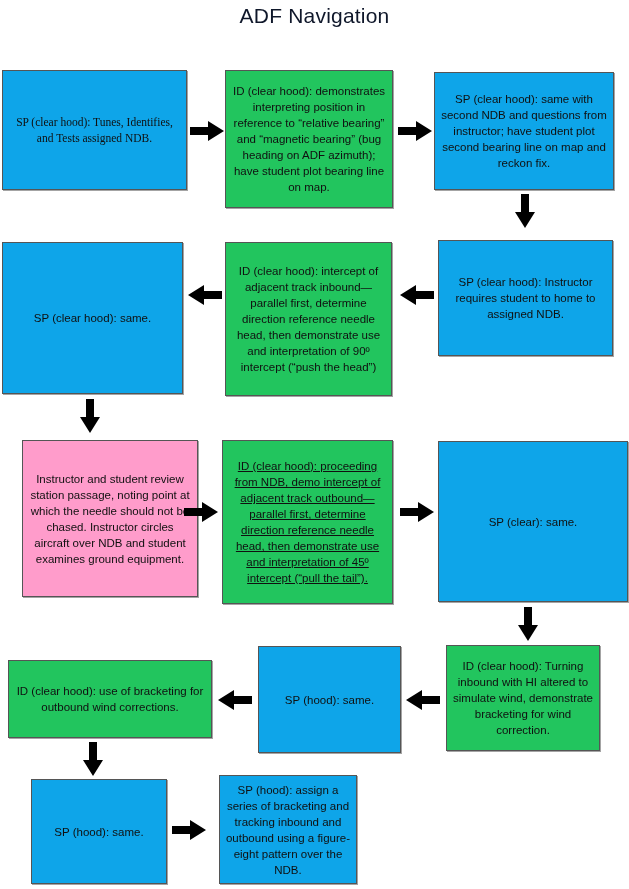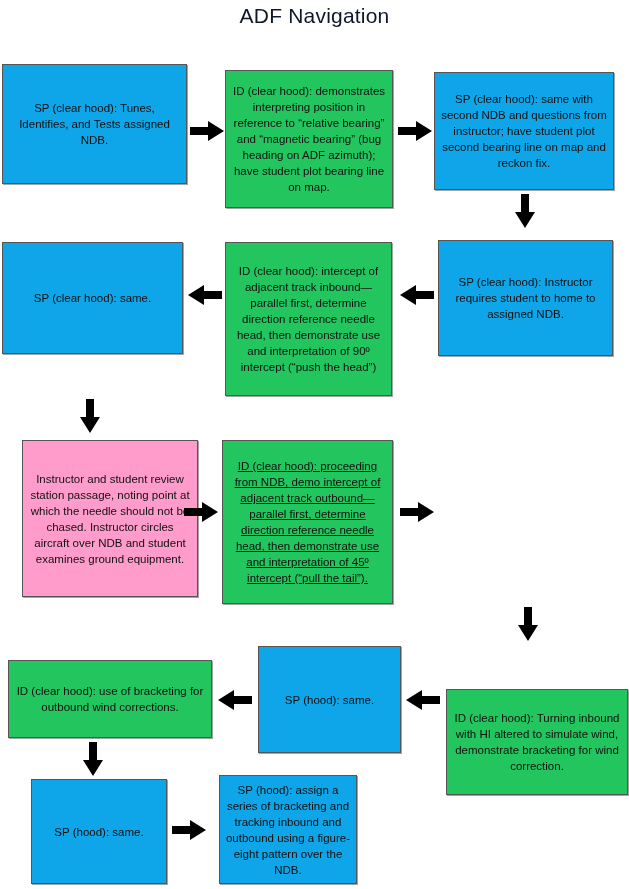--- a/index.html
+++ b/index.html
@@ -53,21 +53,21 @@
   }
   .arrow svg { display: block; }
 </style>
 </head>
 <body>
 
 <div id="canvas">
 
   <div class="title">ADF Navigation</div>
 
-  <div class="node green" style="left:2px; top:64px; width:185px; height:120px;">
+  <div class="node green" style="left:2px; top:70px; width:185px; height:120px;font-family:Liberation Serif, serif;">
     <span class="node-text">SP (clear hood): Tunes, Identifies, and Tests assigned NDB.</span>
   </div>
 
   <div class="arrow" style="left:190px; top:121px;">
     <svg width="34" height="20" viewBox="0 0 34 20">
       <path d="M0 6 H18 V0 L34 10 L18 20 V14 H0 Z" fill="#000000"></path>
     </svg>
   </div>
 
   <div class="node blue" style="left:225px; top:70px; width:168px; height:138px;">
@@ -83,21 +83,21 @@
   <div class="node green" style="left:434px; top:72px; width:180px; height:118px;">
     <span class="node-text">SP (clear hood): same with second NDB and questions from instructor; have student plot second bearing line on map and reckon fix.</span>
   </div>
 
   <div class="arrow" style="left:515px; top:194px;">
     <svg width="20" height="34" viewBox="0 0 20 34">
       <path d="M6 0 H14 V18 H20 L10 34 L0 18 H6 Z" fill="#000000"></path>
     </svg>
   </div>
 
-  <div class="node green" style="left:2px; top:242px; width:181px; height:112px;">
+  <div class="node green" style="left:2px; top:242px; width:181px; height:152px;">
     <span class="node-text">SP (clear hood): same.</span>
   </div>
 
   <div class="arrow" style="left:188px; top:285px;">
     <svg width="34" height="20" viewBox="0 0 34 20">
       <path d="M34 6 H16 V0 L0 10 L16 20 V14 H34 Z" fill="#000000"></path>
     </svg>
   </div>
 
   <div class="node blue" style="left:225px; top:242px; width:167px; height:154px;">
@@ -133,20 +133,23 @@
   <div class="node blue" style="left:222px; top:440px; width:171px; height:164px;text-decoration:underline;">
     <span class="node-text">ID (clear hood): proceeding from NDB, demo intercept of adjacent track outbound—parallel first, determine direction reference needle head, then demonstrate use and interpretation of 45º intercept (“pull the tail”).</span>
   </div>
 
   <div class="arrow" style="left:400px; top:502px;">
     <svg width="34" height="20" viewBox="0 0 34 20">
       <path d="M0 6 H18 V0 L34 10 L18 20 V14 H0 Z" fill="#000000"></path>
     </svg>
   </div>
 
+  <div class="node green" style="left:438px; top:441px; width:190px; height:161px;">
+    <span class="node-text">SP (clear): same.</span>
+  </div>
 
   <div class="arrow" style="left:518px; top:607px;">
     <svg width="20" height="34" viewBox="0 0 20 34">
       <path d="M6 0 H14 V18 H20 L10 34 L0 18 H6 Z" fill="#000000"></path>
     </svg>
   </div>
 
   <div class="node blue" style="left:8px; top:660px; width:204px; height:78px;justify-content:flex-end;">
     <span class="node-text">ID (clear hood): use of bracketing for outbound wind corrections.</span>
   </div>
@@ -160,21 +163,21 @@
   <div class="node green" style="left:258px; top:646px; width:143px; height:107px;">
     <span class="node-text">SP (hood): same.</span>
   </div>
 
   <div class="arrow" style="left:406px; top:690px;">
     <svg width="34" height="20" viewBox="0 0 34 20">
       <path d="M34 6 H16 V0 L0 10 L16 20 V14 H34 Z" fill="#000000"></path>
     </svg>
   </div>
 
-  <div class="node blue" style="left:446px; top:645px; width:182px; height:106px;margin-top:44px;">
+  <div class="node blue" style="left:446px; top:645px; width:154px; height:106px;">
     <span class="node-text">ID (clear hood): Turning inbound with HI altered to simulate wind, demonstrate bracketing for wind correction.</span>
   </div>
 
   <div class="arrow" style="left:83px; top:742px;">
     <svg width="20" height="34" viewBox="0 0 20 34">
       <path d="M6 0 H14 V18 H20 L10 34 L0 18 H6 Z" fill="#000000"></path>
     </svg>
   </div>
 
   <div class="node green" style="left:31px; top:779px; width:136px; height:105px;">

